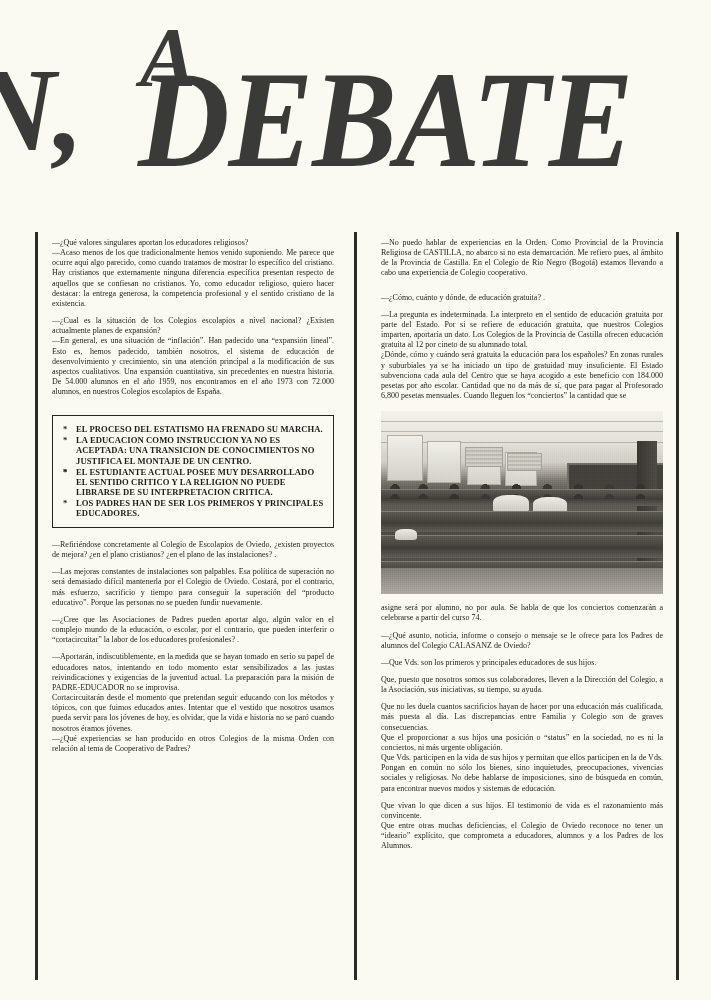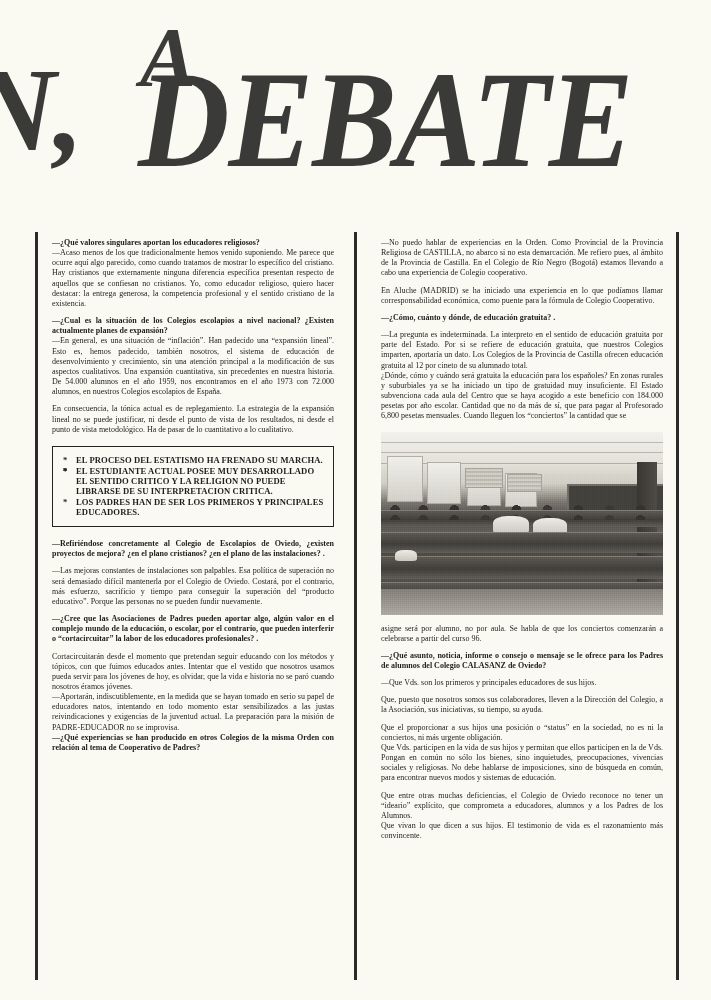--- a/index.html
+++ b/index.html
@@ -90,21 +90,21 @@
   }
   .col-left  { left: 52px; }
   .col-right { left: 381px; }
 
   .col p {
     margin: 0 0 0 0;
     text-align: justify;
   }
   .gap { height: 7px; }
   .q {
-    font-weight: bold;
+    font-weight: normal;
   }
 
   
   .box {
     border: 1.6px solid #24241f;
     margin: 11px 0 12px 0;
     padding: 8px 9px 8px 6px;
     background: transparent;
   }
   .box ul {
@@ -266,30 +266,30 @@
   <div class="rule rule-right"></div>
 
   <div class="col col-left">
 
     <p class="q">—¿Qué valores singulares aportan los educadores religiosos?</p>
     <p>—Acaso menos de los que tradicionalmente hemos venido suponiendo. Me parece que ocurre aquí algo parecido, como cuando tratamos de mostrar lo específico del cristiano. Hay cristianos que externamente ninguna diferencia específica presentan respecto de aquellos que se confiesan no cristianos. Yo, como educador religioso, quiero hacer destacar: la entrega generosa, la competencia profesional y el sentido cristiano de la existencia.</p>
     <div class="gap"></div>
     <p class="q">—¿Cual es la situación de los Colegios escolapios a nivel nacional? ¿Existen actualmente planes de expansión?</p>
     <p>—En general, es una situación de “inflación”. Han padecido una “expansión lineal”. Esto es, hemos padecido, también nosotros, el sistema de educación de desenvolvimiento y crecimiento, sin una atención principal a la modificación de sus aspectos cualitativos. Una expansión cuantitativa, sin precedentes en nuestra historia. De 54.000 alumnos en el año 1959, nos encontramos en el año 1973 con 72.000 alumnos, en nuestros Colegios escolapios de España.</p>
     <div class="gap"></div>
-    <p>En consecuencia, la tónica actual es de replegamiento. La estrategia de la expansión lineal no se puede justificar, ni desde el punto de vista de los resultados, ni desde el punto de vista metodológico. Ha de pasar de lo cuantitativo a lo cualitativo.</p>
 
     <div class="box">
       <ul>
         <li>
           <span class="star">*</span>
           <span>EL PROCESO DEL ESTATISMO HA FRENADO SU MARCHA.</span>
         </li>
         <li>
           <span class="star">*</span>
+          <span>LA EDUCACION COMO INSTRUCCION YA NO ES ACEPTADA: UNA TRANSICION DE CONOCIMIENTOS NO JUSTIFICA EL MONTAJE DE UN CENTRO.</span>
         </li>
         <li>
           <span class="star">*</span>
         </li>
         <li>
           <span class="star">*</span>
           <span>EL ESTUDIANTE ACTUAL POSEE MUY DESARROLLADO EL SENTIDO CRITICO Y LA RELIGION NO PUEDE LIBRARSE DE SU INTERPRETACION CRITICA.</span>
         </li>
         <li>
           <span class="star">*</span>
@@ -297,30 +297,29 @@
         </li>
       </ul>
     </div>
 
     <p class="q">—Refiriéndose concretamente al Colegio de Escolapios de Oviedo, ¿existen proyectos de mejora? ¿en el plano cristianos? ¿en el plano de las instalaciones? .</p>
     <div class="gap"></div>
     <p>—Las mejoras constantes de instalaciones son palpables. Esa política de superación no será demasiado difícil mantenerla por el Colegio de Oviedo. Costará, por el contrario, más esfuerzo, sacrificio y tiempo para conseguir la superación del “producto educativo”. Porque las personas no se pueden fundir nuevamente.</p>
     <div class="gap"></div>
     <p class="q">—¿Cree que las Asociaciones de Padres pueden aportar algo, algún valor en el complejo mundo de la educación, o escolar, por el contrario, que pueden interferir o “cortacircuitar” la labor de los educadores profesionales? .</p>
     <div class="gap"></div>
+    <p>—Aportarán, indiscutiblemente, en la medida que se hayan tomado en serio su papel de educadores natos, intentando en todo momento estar sensibilizados a las justas reivindicaciones y exigencias de la juventud actual. La preparación para la misión de PADRE-EDUCADOR no se improvisa.</p>
     <p>Cortacircuitarán desde el momento que pretendan seguir educando con los métodos y tópicos, con que fuimos educados antes. Intentar que el vestido que nosotros usamos pueda servir para los jóvenes de hoy, es olvidar, que la vida e historia no se paró cuando nosotros éramos jóvenes.</p>
-    <p>—Aportarán, indiscutiblemente, en la medida que se hayan tomado en serio su papel de educadores natos, intentando en todo momento estar sensibilizados a las justas reivindicaciones y exigencias de la juventud actual. La preparación para la misión de PADRE-EDUCADOR no se improvisa.</p>
     <p class="q">—¿Qué experiencias se han producido en otros Colegios de la misma Orden con relación al tema de Cooperativo de Padres?</p>
   </div>
 
   <div class="col col-right">
 
     <p>—No puedo hablar de experiencias en la Orden. Como Provincial de la Provincia Religiosa de CASTILLA, no abarco si no esta demarcación. Me refiero pues, al ámbito de la Provincia de Castilla. En el Colegio de Río Negro (Bogotá) estamos llevando a cabo una experiencia de Colegio cooperativo.</p>
     <div class="gap"></div>
-    <p>En Aluche (MADRID) se ha iniciado una experiencia en lo que podíamos llamar corresponsabilidad económica, como puente para la fórmula de Colegio Cooperativo.</p>
     <div class="gap"></div>
     <p class="q">—¿Cómo, cuánto y dónde, de educación gratuita? .</p>
     <div class="gap"></div>
     <p>—La pregunta es indeterminada. La interpreto en el sentido de educación gratuita por parte del Estado. Por si se refiere de educación gratuita, que nuestros Colegios imparten, aportaría un dato. Los Colegios de la Provincia de Castilla ofrecen educación gratuita al 12 por cineto de su alumnado total.</p>
     <p>¿Dónde, cómo y cuándo será gratuita la educación para los españoles? En zonas rurales y suburbiales ya se ha iniciado un tipo de gratuidad muy insuficiente. El Estado subvenciona cada aula del Centro que se haya acogido a este beneficio con 184.000 pesetas por año escolar. Cantidad que no da más de sí, que para pagar al Profesorado 6,800 pesetas mensuales. Cuando lleguen los “conciertos” la cantidad que se</p>
 
     <div class="photo-wrap">
       <div class="photo">
         <div class="ceiling"></div>
         <div class="ceil-line" style="top:10px"></div>
@@ -345,28 +344,29 @@
         <div class="row" style="top:100px; height:20px"></div>
         <div class="row" style="top:124px; height:22px"></div>
         <div class="shirt" style="left:14px;  top:118px; width:22px; height:11px"></div>
         <div class="row" style="top:150px; height:20px"></div>
         <div class="floor"></div>
         <div class="grain"></div>
         <div class="photo-veil"></div>
       </div>
     </div>
 
-    <p>asigne será por alumno, no por aula. Se habla de que los conciertos comenzarán a celebrarse a partir del curso 96.</p>
+    <p>asigne será por alumno, no por aula. Se habla de que los conciertos comenzarán a celebrarse a partir del curso 74.</p>
     <div class="gap"></div>
     <p class="q">—¿Qué asunto, noticia, informe o consejo o mensaje se le ofrece para los Padres de alumnos del Colegio CALASANZ de Oviedo?</p>
     <div class="gap"></div>
     <p>—Que Vds. son los primeros y principales educadores de sus hijos.</p>
     <div class="gap"></div>
     <p>Que, puesto que nosotros somos sus colaboradores, lleven a la Dirección del Colegio, a la Asociación, sus iniciativas, su tiempo, su ayuda.</p>
     <div class="gap"></div>
+    <p>Que no les duela cuantos sacrificios hayan de hacer por una educación más cualificada, más puesta al día. Las discrepancias entre Familia y Colegio son de graves consecuencias.</p>
     <p>Que el proporcionar a sus hijos una posición o “status” en la sociedad, no es ni la conciertos, ni más urgente obligación.</p>
     <p>Que Vds. participen en la vida de sus hijos y permitan que ellos participen en la de Vds. Pongan en común no sólo los bienes, sino inquietudes, preocupaciones, vivencias sociales y religiosas. No debe hablarse de imposiciones, sino de búsqueda en común, para encontrar nuevos modos y sistemas de educación.</p>
     <div class="gap"></div>
+    <p>Que vivan lo que dicen a sus hijos. El testimonio de vida es el razonamiento más convincente.</p>
     <p>Que entre otras muchas deficiencias, el Colegio de Oviedo reconoce no tener un “ideario” explícito, que comprometa a educadores, alumnos y a los Padres de los Alumnos.</p>
-    <p>Que vivan lo que dicen a sus hijos. El testimonio de vida es el razonamiento más convincente.</p>
   </div>
 
 </div>
 
 </body></html>

